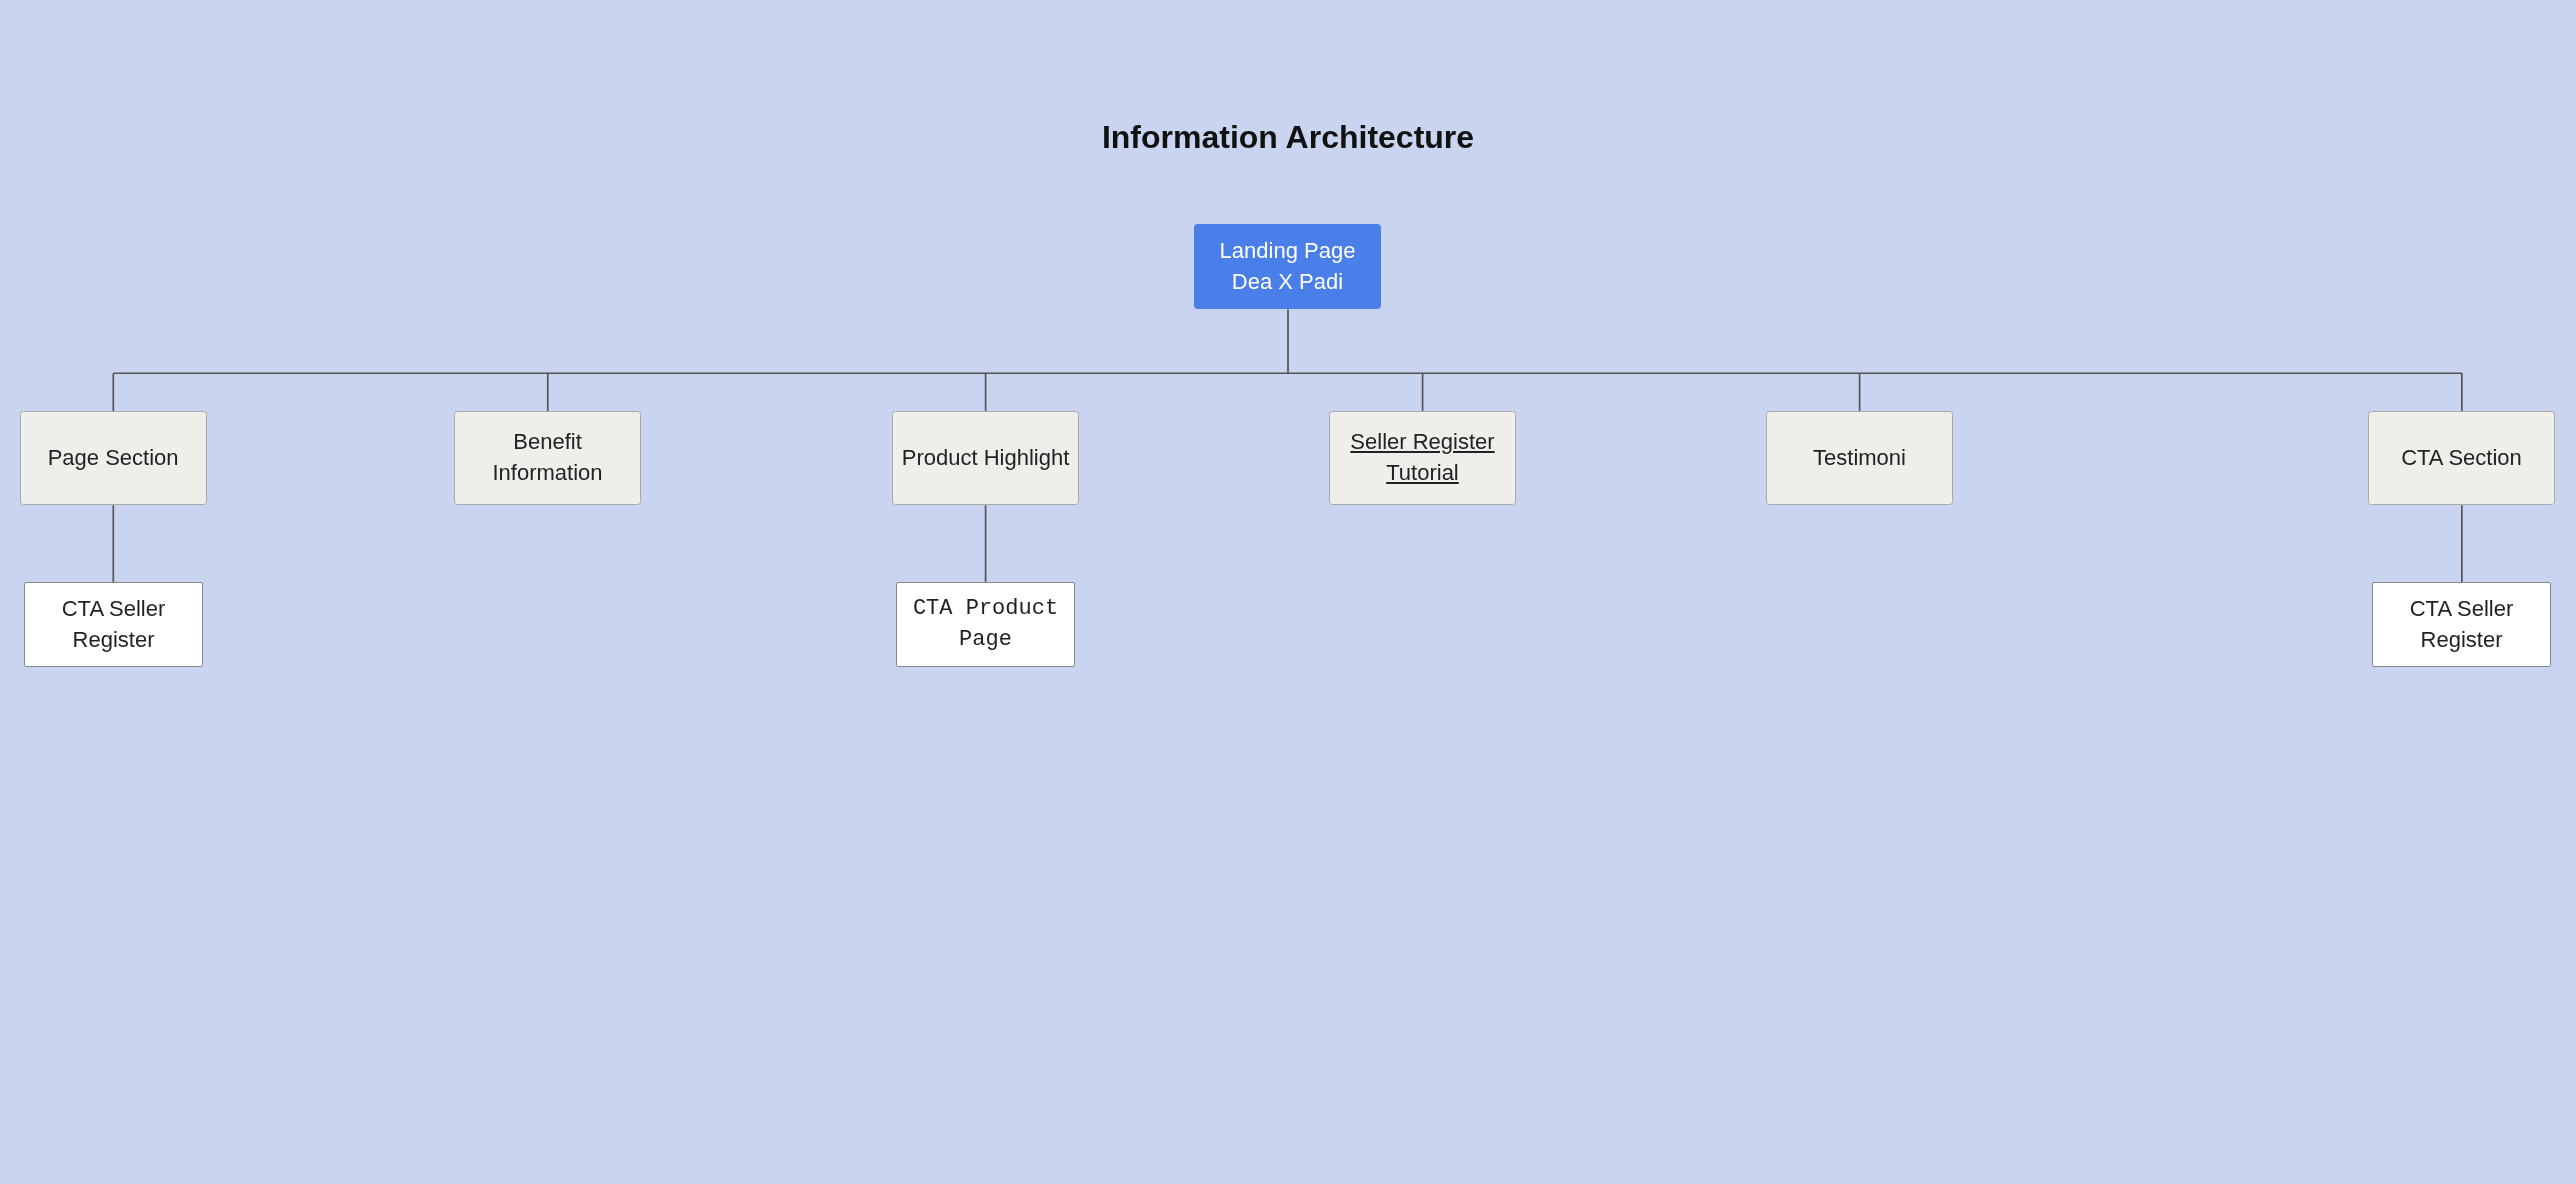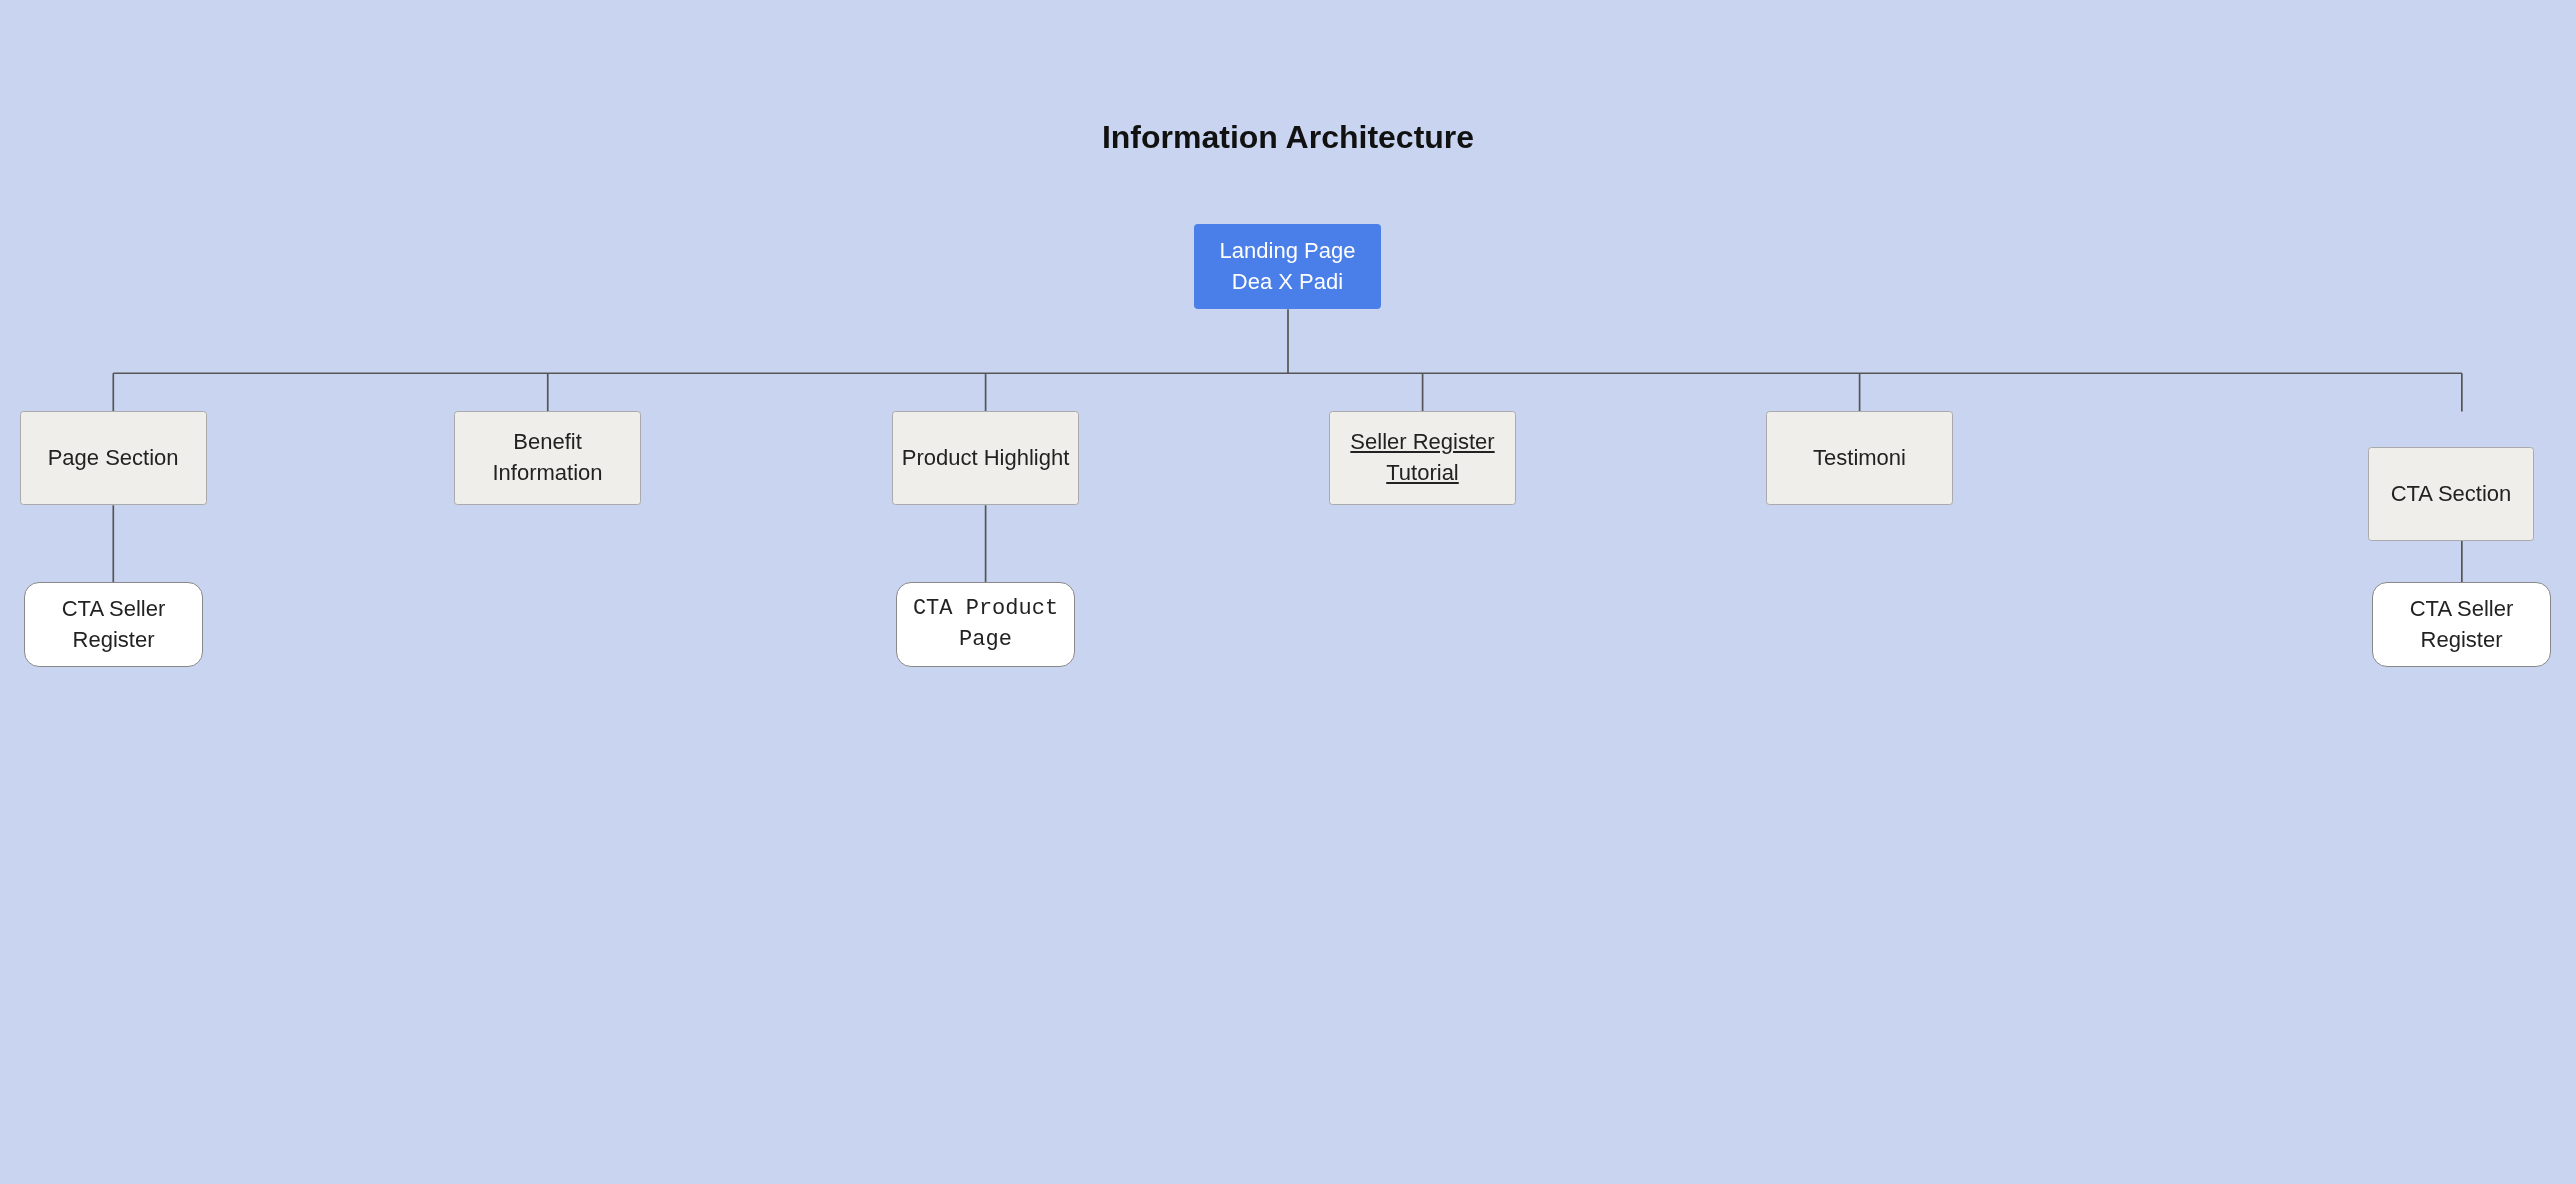--- a/index.html
+++ b/index.html
@@ -65,21 +65,21 @@
 
     .node-child-tall {
       width: 187px;
       height: 94px;
     }
 
     .node-grandchild {
       background-color: #fff;
       color: #222;
       border: 1.7px solid #888;
-      border-radius: 15px;
+      border-radius: 2px;
       width: 179px;
       height: 85px;
     }
   </style>
 </head>
 <body>
 
 <h1 class="page-title">Information Architecture</h1>
 
 <div class="diagram-container">
@@ -126,21 +126,21 @@
   </div>
 
   <div class="node node-child node-child-tall" style="left: 1329px; top: 187px; width: 187px; height: 94px; text-decoration: underline;">
     <span>Seller Register<br>Tutorial</span>
   </div>
 
   <div class="node node-child node-child-tall" style="left: 1766px; top: 187px; width: 187px; height: 94px;">
     <span>Testimoni</span>
   </div>
 
-  <div class="node node-child node-child-tall" style="left: 2368px; top: 187px; width: 166px; height: 94px; margin-top: 36px;">
+  <div class="node node-child node-child-tall" style="left: 2368px; top: 187px; width: 187px; height: 94px;">
     <span>CTA Section</span>
   </div>
 
   <div class="node node-grandchild" style="left: 24px; top: 358px; width: 179px; height: 85px;">
     <span>CTA Seller<br>Register</span>
   </div>
 
   <div class="node node-grandchild" style="left: 896px; top: 358px; width: 179px; height: 85px; font-family: Liberation Mono, monospace;">
     <span>CTA Product Page</span>
   </div>

